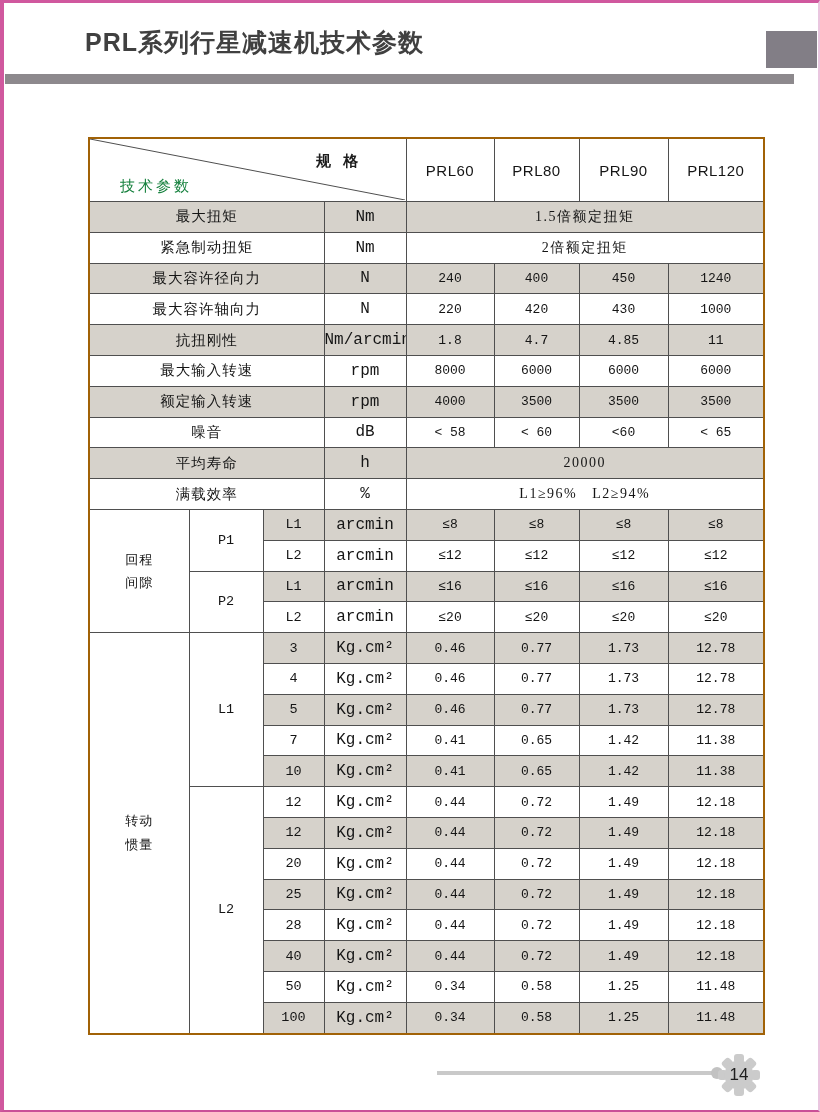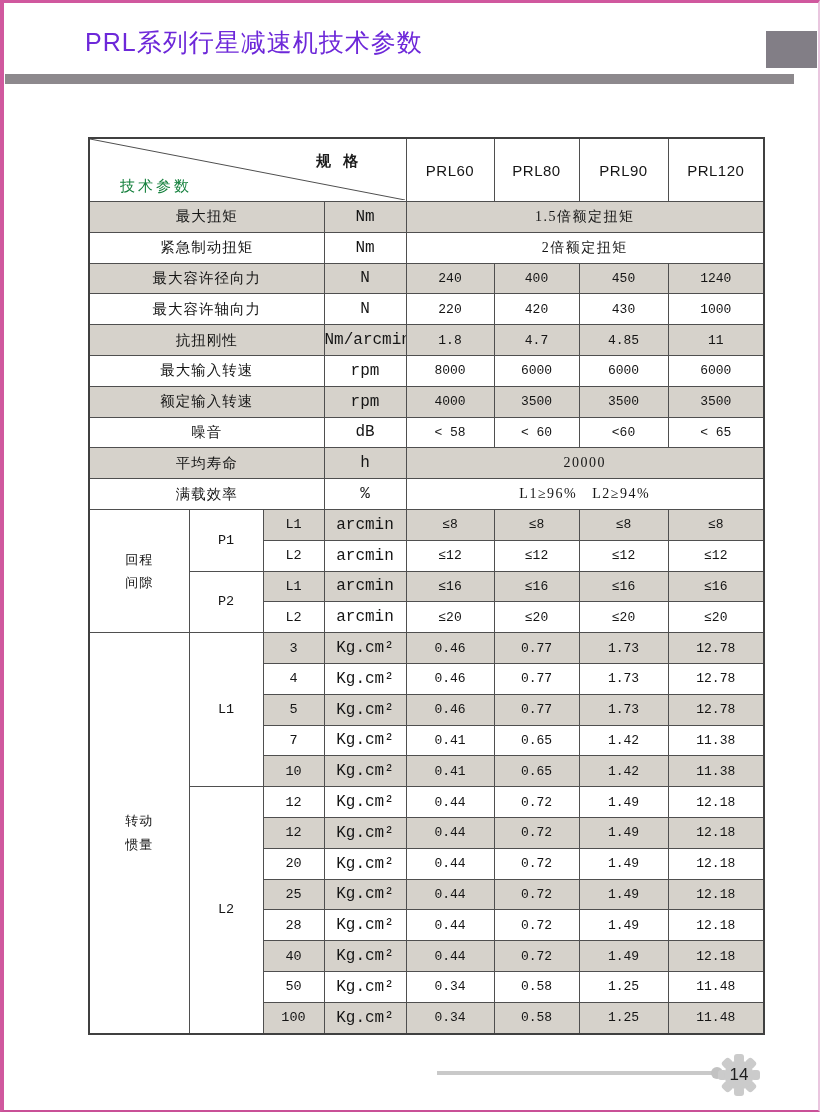--- a/index.html
+++ b/index.html
@@ -9,30 +9,30 @@
   }
   
   .frame{
     position:absolute;inset:0;box-sizing:border-box;pointer-events:none;
     border-left:4px solid #d0589e;border-top:3px solid #d0589e;
     border-right:2px solid #eac6df;border-bottom:2px solid #c95097;
     z-index:50;
   }
   .page-title{
     position:absolute;left:85px;top:26px;margin:0;
-    font-size:25px;font-weight:normal;color:#6d28d9;letter-spacing:1px;
+    font-size:25px;font-weight:bold;color:#404040;letter-spacing:1px;
   }
   .title-rule{position:absolute;left:5px;top:74px;width:789px;height:10px;background:#8d898d;}
   .corner-block{position:absolute;left:766px;top:31px;width:51px;height:37px;background:#827e86;}
 
   
   table.spec{
     position:absolute;left:88px;top:137px;width:675px;
     border-collapse:collapse;table-layout:fixed;
-    border:2px solid #404040;
+    border:2px solid #a16207;
   }
   table.spec td{
     border:1px solid #4f4f4f;padding:0;margin:0;
     text-align:center;vertical-align:middle;height:29.8px;
     color:#151515;overflow:hidden;
   }
   tr.head td{height:62px;}
   tr.g td{background:#d6d2cb;}
   td.wh{background:#ffffff !important;}
 

